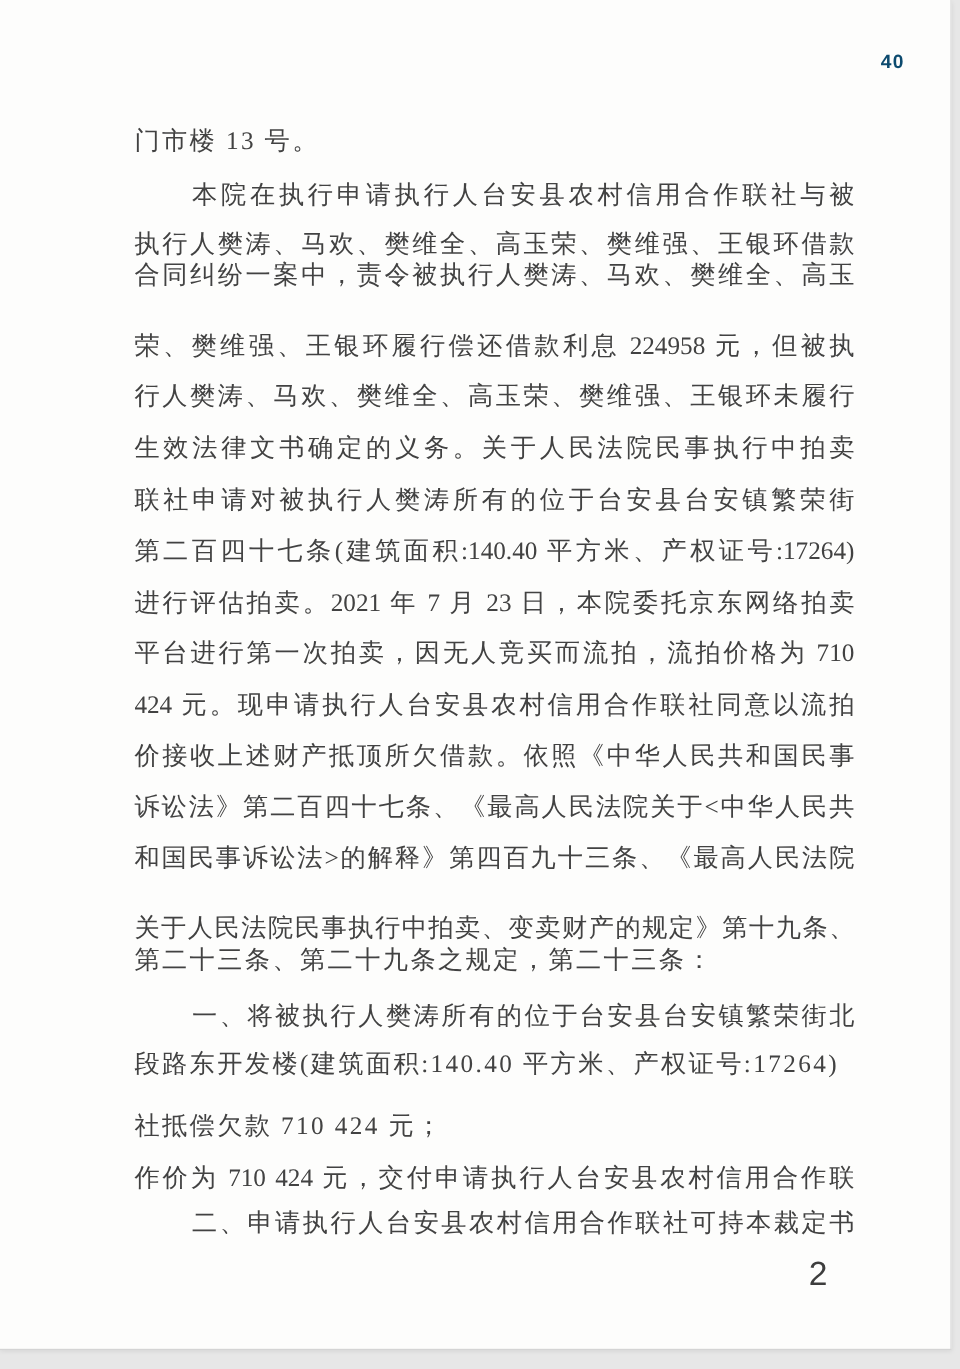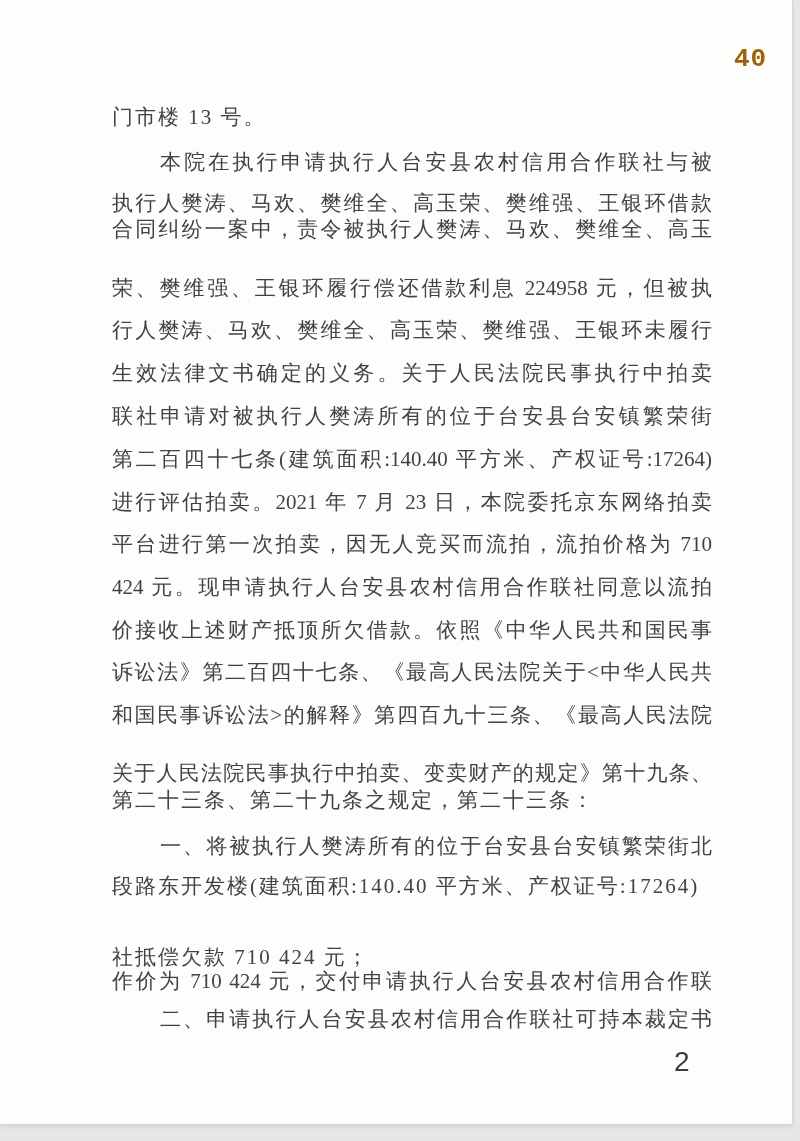--- a/index.html
+++ b/index.html
@@ -10,22 +10,22 @@
   }
   .page {
     position:absolute; left:0; top:0; width:792px; height:1124px;
     background:#fdfdfc;
     border-right:1px solid #d8d8d8;
     border-bottom:1px solid #d4d4d4;
     box-shadow:0 2px 4px rgba(0,0,0,0.08);
   }
   .stamp {
     position:absolute; left:734px; top:44px;
-    font-family:Liberation Mono, monospace;
-    font-size:26px; font-weight:600; color:#a16207; letter-spacing:1px;
+    font-family:Liberation Sans, sans-serif;
+    font-size:16px; font-weight:600; color:#0c4a6e; letter-spacing:1px;
   }
   .ln {
     position:absolute; left:112px; width:600px; box-sizing:border-box;
     font-size:21px; line-height:27px; color:#424242;
     letter-spacing:2px; white-space:nowrap;
   }
   .j {
     text-align:justify; text-align-last:justify;
     letter-spacing:0; white-space:normal;
   }
@@ -56,16 +56,16 @@
 <div class="ln j" style="top:531px">平台进行第一次拍卖，因无人竞买而流拍，流拍价格为 710</div>
 <div class="ln j" style="top:574px">424 元。现申请执行人台安县农村信用合作联社同意以流拍</div>
 <div class="ln j" style="top:617px">价接收上述财产抵顶所欠借款。依照《中华人民共和国民事</div>
 <div class="ln j" style="top:659px">诉讼法》第二百四十七条、《最高人民法院关于&lt;中华人民共</div>
 <div class="ln j" style="top:702px">和国民事诉讼法&gt;的解释》第四百九十三条、《最高人民法院</div>
 <div class="ln j" style="top:760px">关于人民法院民事执行中拍卖、变卖财产的规定》第十九条、</div>
 <div class="ln" style="top:787px">第二十三条、第二十九条之规定，第二十三条：</div>
 <div class="ln j indent" style="top:833px">一、将被执行人樊涛所有的位于台安县台安镇繁荣街北</div>
 <div class="ln" style="top:873px">段路东开发楼(建筑面积:140.40 平方米、产权证号:17264)</div>
 <div class="ln j" style="top:968px">作价为 710 424 元，交付申请执行人台安县农村信用合作联</div>
-<div class="ln" style="top:944px">社抵偿欠款 710 424 元；</div>
+<div class="ln" style="top:925px">社抵偿欠款 710 424 元；</div>
 <div class="ln j indent" style="top:1006px">二、申请执行人台安县农村信用合作联社可持本裁定书</div>
 
 <div class="pagenum">2</div>
 
 </body></html>

